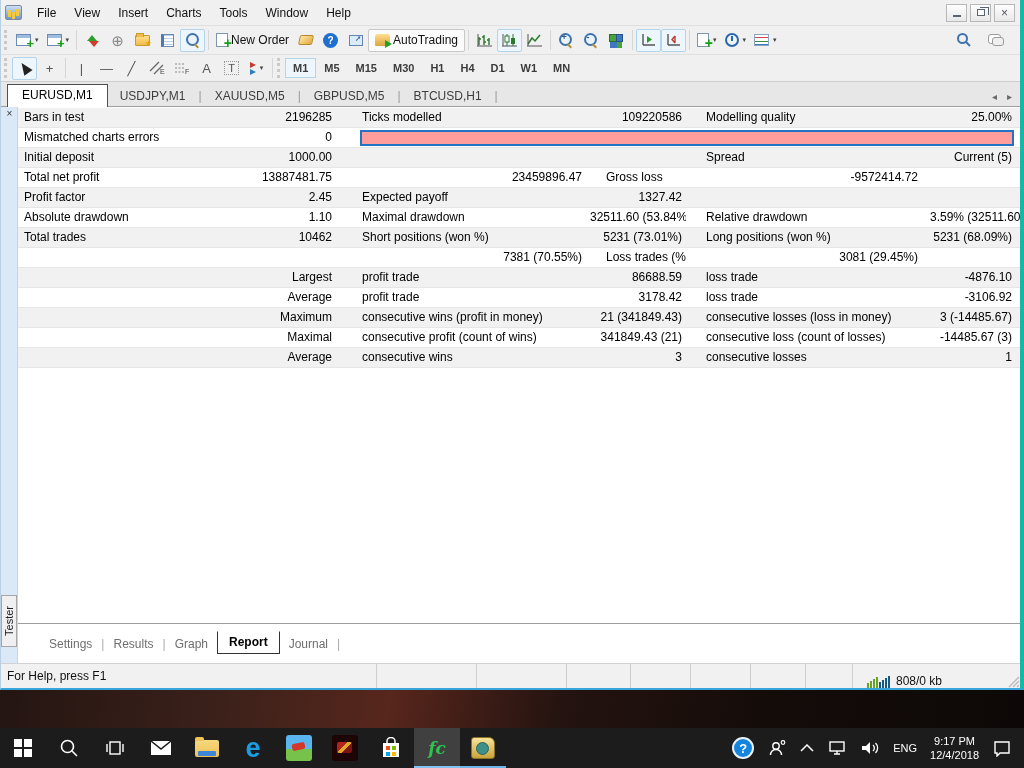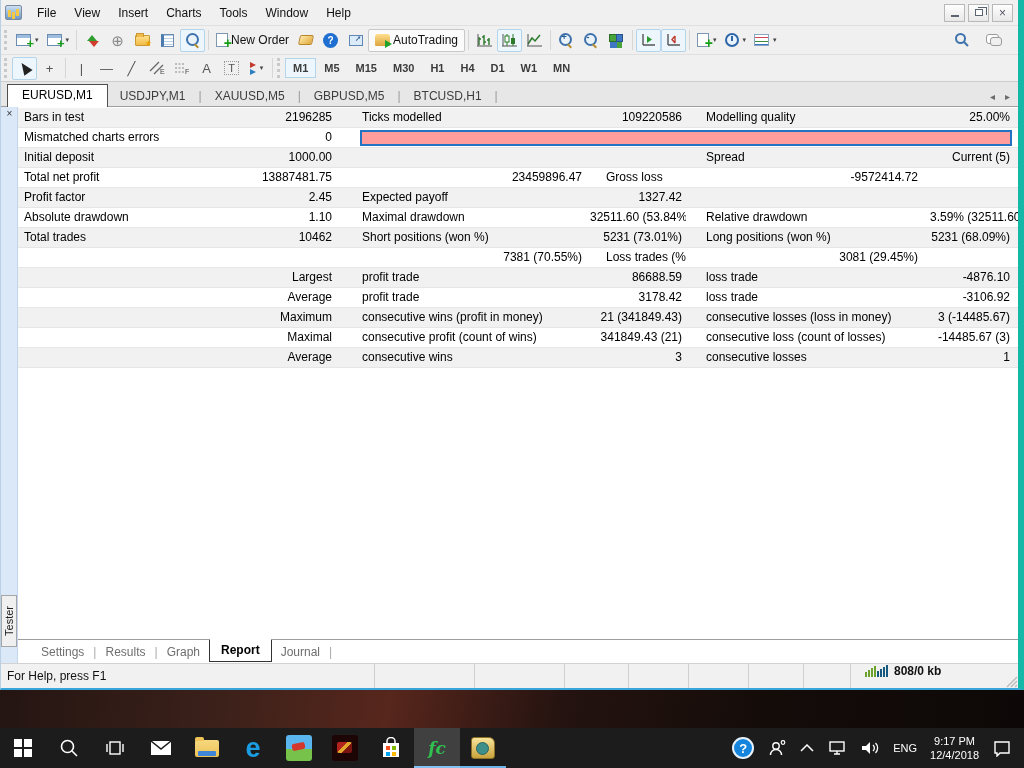--- a/index.html
+++ b/index.html
@@ -1,20 +1,20 @@
 <!DOCTYPE html>
 <html><head>
 <meta charset="utf-8">
 <style>
   * { box-sizing: border-box; margin: 0; padding: 0; }
   html,body { width:1024px; height:768px; }
   .screen { width:1024px; height:768px; position:relative; font-family:"Liberation Sans",sans-serif; background:#000; overflow:hidden; }
 
   
-  .app-window { height:690px; background:#f9a8d4; border-right:6px solid #14b8a6; border-left:1px solid #b9cfe4; border-bottom:2px solid #38a5da; display:flex; flex-direction:column; }
+  .app-window { height:690px; background:#f9a8d4; border-right:4px solid #14b8a6; border-left:1px solid #b9cfe4; border-bottom:2px solid #38a5da; display:flex; flex-direction:column; }
 
   
   .menubar { height:25px; display:flex; align-items:center; font-size:12px; color:#111; background:#f0f0f0; flex:0 0 auto; }
   .app-logo { width:17px; height:15px; margin:0 6px 0 4px; border:1px solid #7a8aa0; border-radius:2px; background:linear-gradient(180deg,#cfe0f2 0%,#9fc0e0 45%,#6f97c2 100%); position:relative; }
   .app-logo::after { content:""; position:absolute; left:2px; bottom:2px; width:3px; height:7px; background:#f5c944; box-shadow:4px 2px 0 #f5c944, 8px -1px 0 #f5c944; }
   .menu-item { padding:3px 9px; cursor:default; }
   .win-controls { margin-left:auto; display:flex; gap:3px; margin-right:5px; }
   .win-btn { width:21px; height:18px; border:1px solid #b8b8b8; background:linear-gradient(180deg,#fefefe,#e8e8e8); display:flex; align-items:center; justify-content:center; color:#556; font-size:12px; }
   .glyph-min { width:8px; height:2px; background:#5a6572; margin-top:6px; }
   .glyph-restore { width:8px; height:7px; border:1px solid #5a6572; position:relative; background:#fff; }
@@ -94,31 +94,31 @@
   .rrow.alt { background:#f1f1f1; }
   .rc { white-space:nowrap; overflow:hidden; padding:0 4px; }
   .rc.l1 { padding-left:6px; }
   .rc.l3 { padding-left:26px; }
   .rc.l5 { padding-left:20px; }
   .rc.num { text-align:right; }
   .rc.last { padding-right:8px; }
   .quality-bar { grid-column:3 / 7; align-self:center; height:16px; margin:0 6px 0 24px; background:#ff9d9d; border:2px solid #2273c4; }
 
   
-  .bottom-tabs { height:24px; border-top:1px solid #9d9d9d; display:flex; align-items:center; font-size:12px; color:#6e6e6e; padding-left:14px; background:#fff; flex:0 0 auto; }
+  .bottom-tabs { height:40px; border-top:1px solid #9d9d9d; display:flex; align-items:center; font-size:12px; color:#6e6e6e; padding-left:22px; background:#fff; flex:0 0 auto; }
   .btab { padding:2px 9px; cursor:default; }
   .btab.active { background:#fff; border:1px solid #333; border-top:1px solid #fff; color:#000; font-weight:bold; margin-top:-2px; padding:3px 11px 4px; }
   .btab-sep { color:#aaa; }
 
   
   .statusbar { height:25px; background:#f1f1f1; border-top:1px solid #d2d2d2; display:flex; align-items:stretch; font-size:12px; color:#111; flex:0 0 auto; }
   .scell { border-left:1px solid #cfcfcf; }
   .scell.first { flex:1; border-left:none; display:flex; align-items:center; padding-left:6px; }
   .scell.w1{width:100px}.scell.w2{width:90px}.scell.w3{width:64px}.scell.w4{width:60px}.scell.w5{width:60px}.scell.w6{width:55px}.scell.w7{width:47px}
-  .scell.kb { width:150px; display:flex; align-items:flex-start; gap:5px; padding-left:14px;font-weight:bold; }
+  .scell.kb { width:150px; display:flex; align-items:flex-end; gap:5px; padding-left:14px; }
   .sgrip { width:18px; display:flex; align-items:flex-end; justify-content:flex-end; }
   .sgrip svg { display:block; }
 
   
   .desktop-strip { height:38px; background:linear-gradient(100deg,#241512 0%,#3c211a 22%,#57261c 38%,#241310 55%,#140c09 75%,#0d0807 100%); }
   .taskbar { height:40px; background:#1c1c1c; display:flex; align-items:stretch; }
   .tb-btn { width:46px; display:flex; align-items:center; justify-content:center; position:relative; }
   .tb-btn.open { box-shadow:inset 0 -2px 0 #6db4e8; }
   .tb-btn.active { background:#404040; box-shadow:inset 0 -2px 0 #82c3f2; }
   .appico { width:26px; height:26px; border-radius:3px; position:relative; overflow:hidden; }

